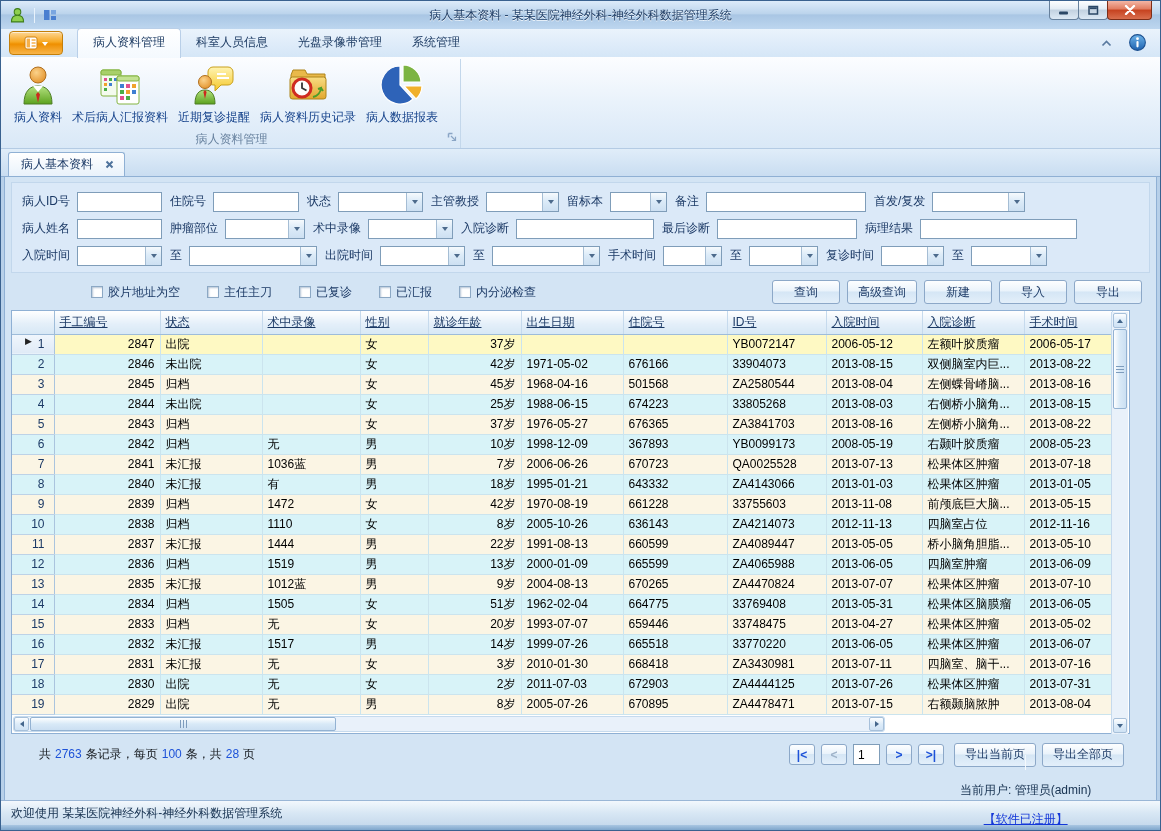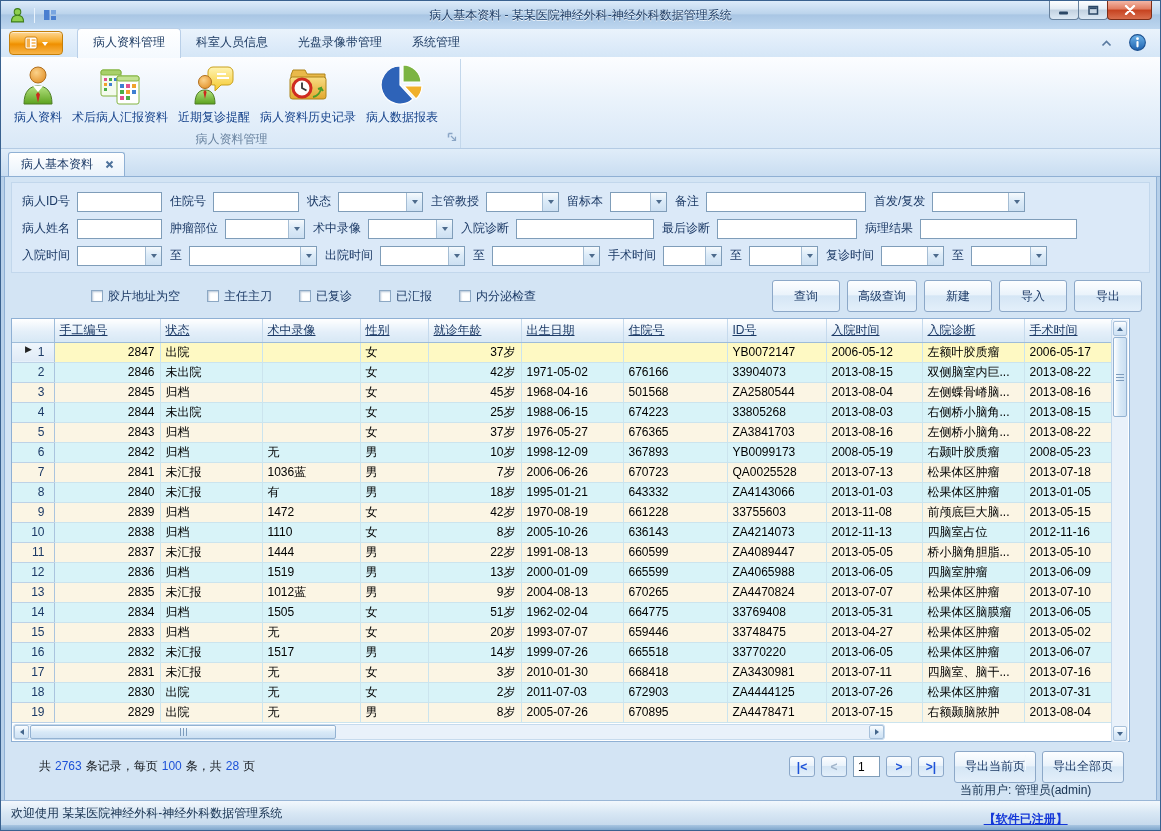--- a/index.html
+++ b/index.html
@@ -43,21 +43,21 @@
   .fctl{height:20px;background:#fff;border:1px solid #7f9db9;display:flex;align-items:stretch;}
   .fin{border:none;outline:none;background:transparent;flex:1;min-width:0;height:100%;font:inherit;padding:0 3px;}
   .drop{width:16px;flex:0 0 16px;background:linear-gradient(#f6fafd,#dcebf8 45%,#cde0f2);border-left:1px solid #a5bdd4;display:flex;align-items:center;justify-content:center;}
   .tri{width:0;height:0;border:3.5px solid transparent;border-top:4.5px solid #4d6b8c;margin-top:4px;}
   
   .actions-row{display:flex;align-items:center;margin:7px 2px 6px;}
   .checks{display:flex;gap:27px;margin-left:78px;}
   .chk{display:flex;align-items:center;gap:5px;color:#1c3a66;white-space:nowrap;}
   .chk-box{width:12px;height:12px;background:#fff;border:1px solid #8ca8c4;box-shadow:inset 1px 1px 2px rgba(120,150,180,.55);}
   .abuttons{margin-left:auto;display:flex;gap:7px;margin-right:6px;}
-  .btn{min-width:68px;height:32px;border:1px solid #8ca8c8;border-radius:3px;background:linear-gradient(#fdfeff,#eaf3fb 45%,#d5e6f5 50%,#e3effa);color:#1c3a66;display:flex;align-items:center;justify-content:center;padding:0 10px;white-space:nowrap;cursor:default;}
+  .btn{min-width:68px;height:24px;border:1px solid #8ca8c8;border-radius:3px;background:linear-gradient(#fdfeff,#eaf3fb 45%,#d5e6f5 50%,#e3effa);color:#1c3a66;display:flex;align-items:center;justify-content:center;padding:0 10px;white-space:nowrap;cursor:default;}
   
   .grid-wrap{width:1119px;border:1px solid #8fb0d4;background:#fff;position:relative;flex:0 0 auto;}
   table.grid{border-collapse:collapse;table-layout:fixed;width:1100px;}
   .grid th{height:23px;background:linear-gradient(#ffffff,#e4eff9 55%,#d7e8f5);border-right:1px solid #c6daed;border-bottom:1px solid #9ebcd9;color:#1c3a66;font-weight:normal;text-align:left;padding:0 5px;overflow:hidden;white-space:nowrap;text-decoration:underline;}
   .grid td{height:20px;border-right:1px solid #cbe4ee;border-bottom:1px solid #cbe4ee;padding:0 5px;color:#000;overflow:hidden;white-space:nowrap;}
   .grid tbody tr:nth-child(odd) td{background:#fbf5e4;}
   .grid tbody tr:nth-child(even) td{background:#d8f3f8;}
   .grid tbody tr.selected td{background:#fef9c3;}
   .grid td.ind,.grid tbody tr.selected td.ind{background:linear-gradient(#f0f6fc,#dfeaf6);border-right:1px solid #aac4de;border-bottom:1px solid #bdd2e7;color:#1c3a66;text-align:right;padding-right:9px;position:relative;}
   .grid th.ind{border-right:1px solid #9ebcd9;}
@@ -83,21 +83,21 @@
   .rec-summary .nb{color:#1d52d8;margin:0 4px;}
   .pager{margin-left:auto;display:flex;align-items:center;gap:6px;margin-right:26px;}
   .pbtn{min-width:26px;height:21px;padding:0 4px;color:#1d52d8;font-weight:bold;}
   .pbtn.disabled{color:#9fb3c9;}
   .page-input{width:27px;height:21px;border:1px solid #7f9db9;background:#fff;font:inherit;padding:0 0 0 4px;outline:none;}
   .exbtn{margin-left:4px;}
   
   .statusbar{height:25px;flex:0 0 25px;background:linear-gradient(#f3f8fd,#d8e7f4 50%,#c7daed);border-top:1px solid #9ab6d6;display:flex;align-items:center;padding:0 10px;color:#15304f;}
   .sb-right{margin-left:auto;display:flex;align-items:center;gap:12px;flex-direction:column;}
   .sb-sep{width:1px;height:15px;background:#a9c2dc;border-right:1px solid #f4f9fd;}
-  .registered{color:#1437d8;font-weight:bold;text-decoration:underline;cursor:pointer;}
+  .registered{color:#1437d8;font-weight:normal;text-decoration:underline;cursor:pointer;}
   .grip{width:2px;height:2px;background:#8fabc8;box-shadow:-4px 0 0 #8fabc8,0 -4px 0 #8fabc8,-8px 0 0 #c0d4e8,-4px -4px 0 #c0d4e8,0 -8px 0 #c0d4e8;margin-left:4px;}
   .bottom-frame{height:5px;flex:0 0 5px;background:linear-gradient(#a9c6e2,#7fa6cc);}
 </style>
 </head>
 <body>
 
 <div class="window">
 
   <div class="titlebar">
     <div class="tb-icons">

